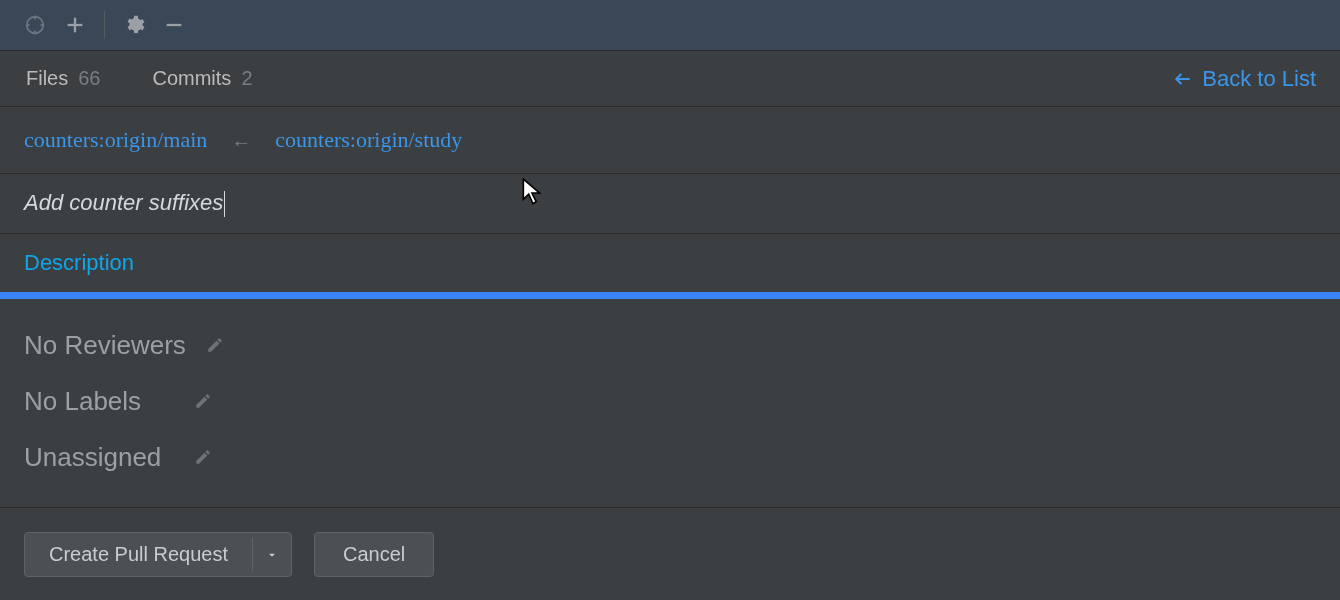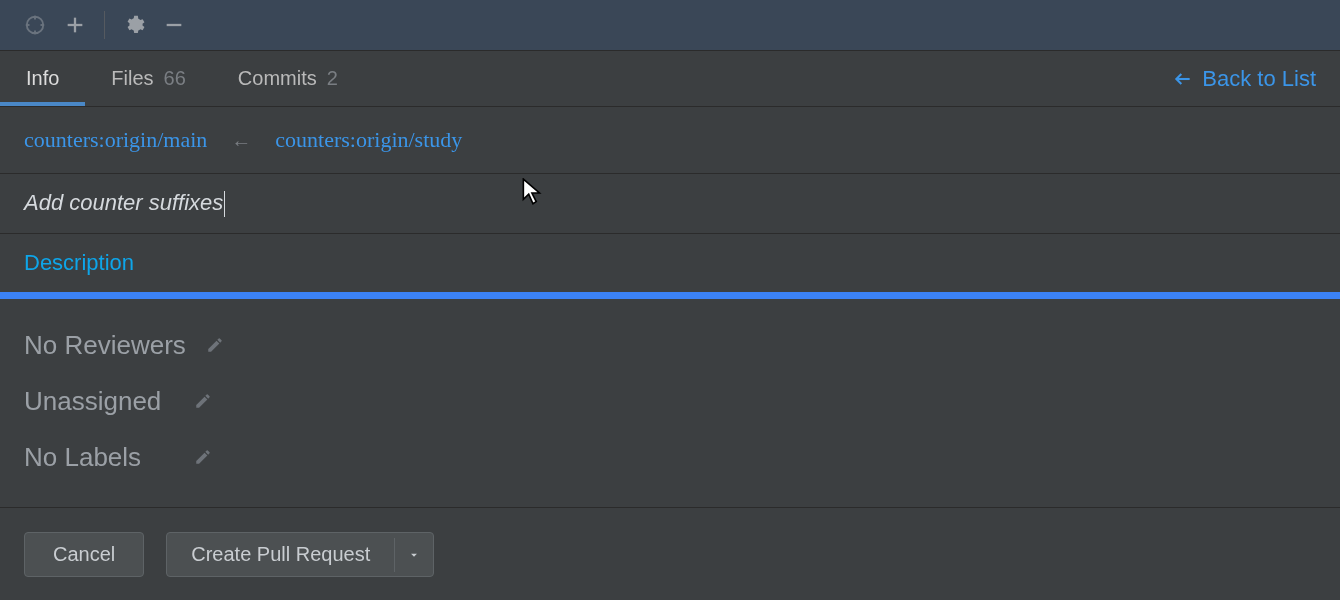--- a/index.html
+++ b/index.html
@@ -233,23 +233,20 @@
     <span class="hdr-icon">
       <svg width="22" height="22" viewBox="0 0 24 24" fill="none" stroke="currentColor" stroke-width="2.5">
           <line x1="4" y1="12" x2="20" y2="12"></line>
         </svg>
     </span>
   </div>
 </div>
 
 <div class="tabs-row">
   <div class="tabs">
-    <div class="tab active">
-      <span>Info</span>
-    </div>
     <div class="tab">
       <span>Files</span>
       <span class="count">66</span>
     </div>
     <div class="tab">
       <span>Commits</span>
       <span class="count">2</span>
     </div>
   </div>
   <div class="back-link">
@@ -280,46 +277,46 @@
 <div class="meta-section">
   <div class="meta-row">
     <span class="label-text">No Reviewers</span>
     <span class="edit-icon">
       <svg width="18" height="18" viewBox="0 0 24 24" fill="currentColor">
           <path d="M3 17.25V21h3.75L17.81 9.94l-3.75-3.75L3 17.25zM20.71 7.04a1 1 0 000-1.41l-2.34-2.34a1 1 0 00-1.41 0l-1.83 1.83 3.75 3.75 1.83-1.83z"></path>
         </svg>
     </span>
   </div>
   <div class="meta-row">
+    <span class="label-text">No Labels</span>
+    <span class="edit-icon">
+      <svg width="18" height="18" viewBox="0 0 24 24" fill="currentColor">
+          <path d="M3 17.25V21h3.75L17.81 9.94l-3.75-3.75L3 17.25zM20.71 7.04a1 1 0 000-1.41l-2.34-2.34a1 1 0 00-1.41 0l-1.83 1.83 3.75 3.75 1.83-1.83z"></path>
+        </svg>
+    </span>
+  </div>
+  <div class="meta-row">
     <span class="label-text">Unassigned</span>
     <span class="edit-icon">
       <svg width="18" height="18" viewBox="0 0 24 24" fill="currentColor">
           <path d="M3 17.25V21h3.75L17.81 9.94l-3.75-3.75L3 17.25zM20.71 7.04a1 1 0 000-1.41l-2.34-2.34a1 1 0 00-1.41 0l-1.83 1.83 3.75 3.75 1.83-1.83z"></path>
         </svg>
     </span>
   </div>
-  <div class="meta-row">
-    <span class="label-text">No Labels</span>
-    <span class="edit-icon">
-      <svg width="18" height="18" viewBox="0 0 24 24" fill="currentColor">
-          <path d="M3 17.25V21h3.75L17.81 9.94l-3.75-3.75L3 17.25zM20.71 7.04a1 1 0 000-1.41l-2.34-2.34a1 1 0 00-1.41 0l-1.83 1.83 3.75 3.75 1.83-1.83z"></path>
-        </svg>
-    </span>
-  </div>
 </div>
 
 <div class="footer">
-  <div class="btn btn-cancel">
-    <span>Cancel</span>
-  </div>
   <div class="btn btn-split">
     <span class="btn-main">Create Pull Request</span>
     <span class="btn-dd">
       <svg width="14" height="14" viewBox="0 0 24 24" fill="currentColor">
           <path d="M7 10l5 5 5-5z"></path>
         </svg>
     </span>
   </div>
+  <div class="btn btn-cancel">
+    <span>Cancel</span>
+  </div>
 </div>
 
 <svg class="cursor-svg" width="22" height="30" viewBox="0 0 20 28">
   <path d="M1 1 L1 20 L6 15 L10 24 L13 22 L9 14 L16 14 Z" fill="white" stroke="black" stroke-width="1.5"></path>
 </svg>
 
 </body></html>

